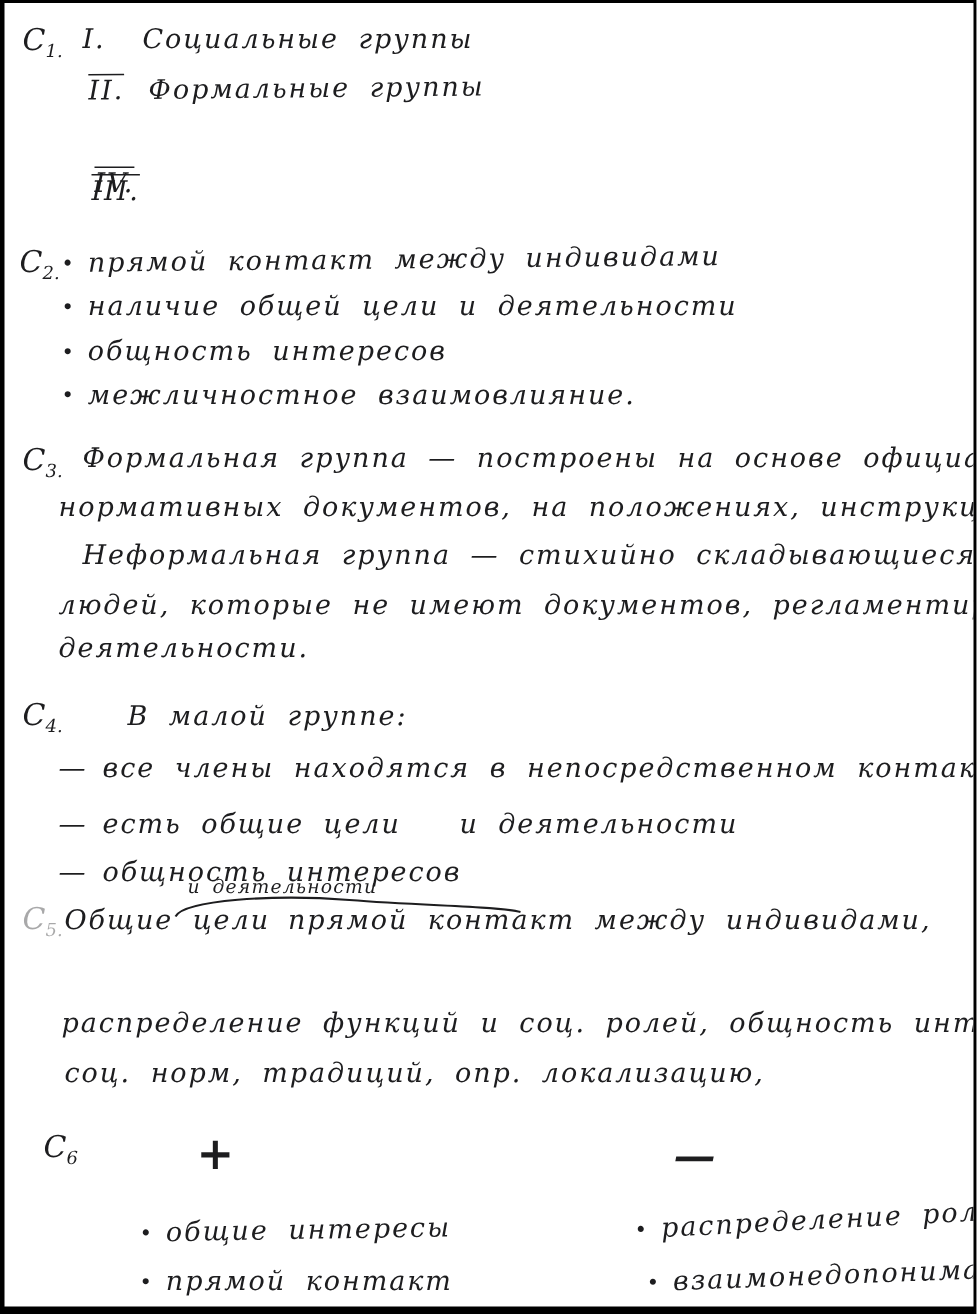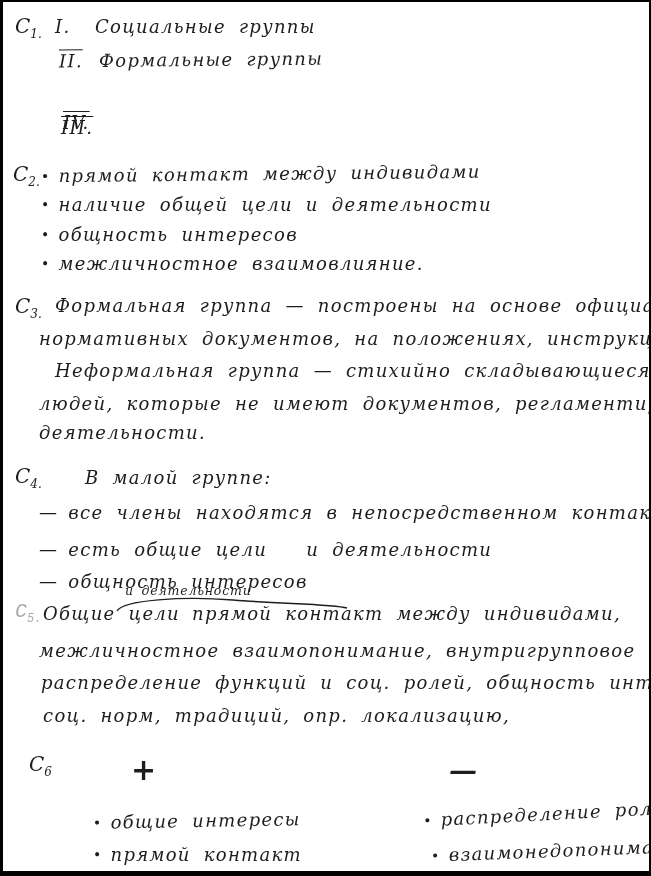--- a/index.html
+++ b/index.html
@@ -95,31 +95,30 @@
   </div>
   <div class="abs hw row" style="left:36px;top:537px;">
     <span class="marker">—</span>
     <span>есть общие цели &nbsp; и деятельности</span>
   </div>
   <div class="abs hw row" style="left:36px;top:569px;">
     <span class="marker">—</span>
     <span>общность интересов</span>
   </div>
 
-  <div class="abs clabel faint" style="left:12px;top:598px;font-family:Liberation Mono, monospace;"><span>C</span><sub>5.</sub></div>
+  <div class="abs clabel faint" style="left:12px;top:598px;"><span>C</span><sub>5.</sub></div>
 
   <div class="abs insertion" style="left:122px;top:581px;">и деятельности</div>
   <svg class="arc" style="left:110px;top:594px;" width="238" height="16" viewBox="0 0 238 16">
     <path d="M4 15 C 10 4, 70 0, 120 4 S 220 8, 234 12" fill="none" stroke="#1d1d1f" stroke-width="1.4"></path>
   </svg>
 
   <div class="abs hw" style="left:40px;top:601px;">
     <span class="gap-after">Общие цели</span><span>прямой контакт между индивидами,</span>
   </div>
-  <div class="abs hw" style="left:36px;top:638px;">межличностное взаимопонимание, внутригрупповое</div>
   <div class="abs hw" style="left:38px;top:670px;">распределение функций и соц. ролей, общность интересов,</div>
   <div class="abs hw" style="left:40px;top:703px;">соц. норм, традиций, опр. локализацию,</div>
 
   <div class="abs clabel" style="left:26px;top:750px;"><span>C</span><sub>6</sub></div>
 
   <div class="abs bigplus" style="left:128px;top:750px;">+</div>
   <div class="abs bigminus" style="left:446px;top:752px;">—</div>
 
   <div class="abs hw row tilt-b" style="left:90px;top:808px;">
     <span class="marker bullet-marker">•</span>

